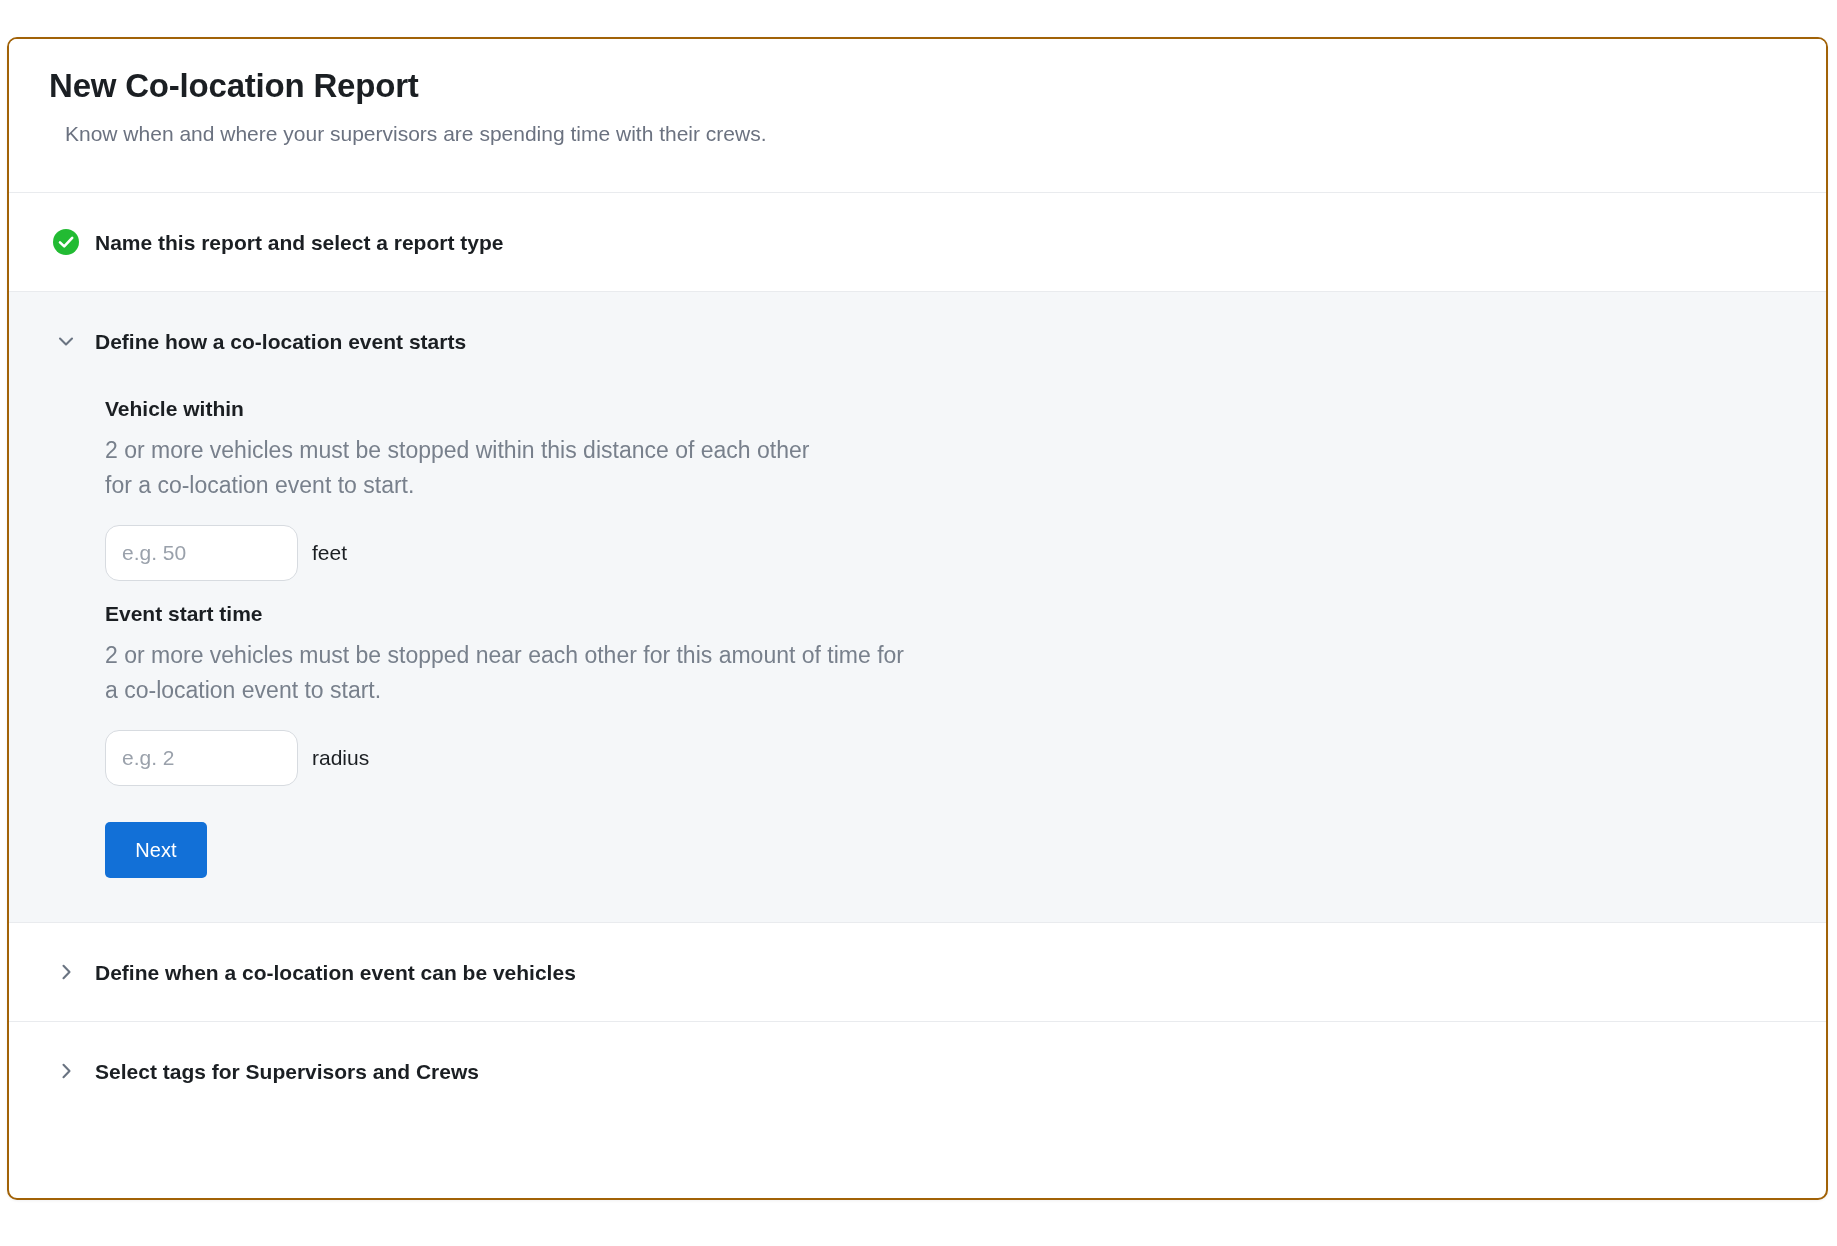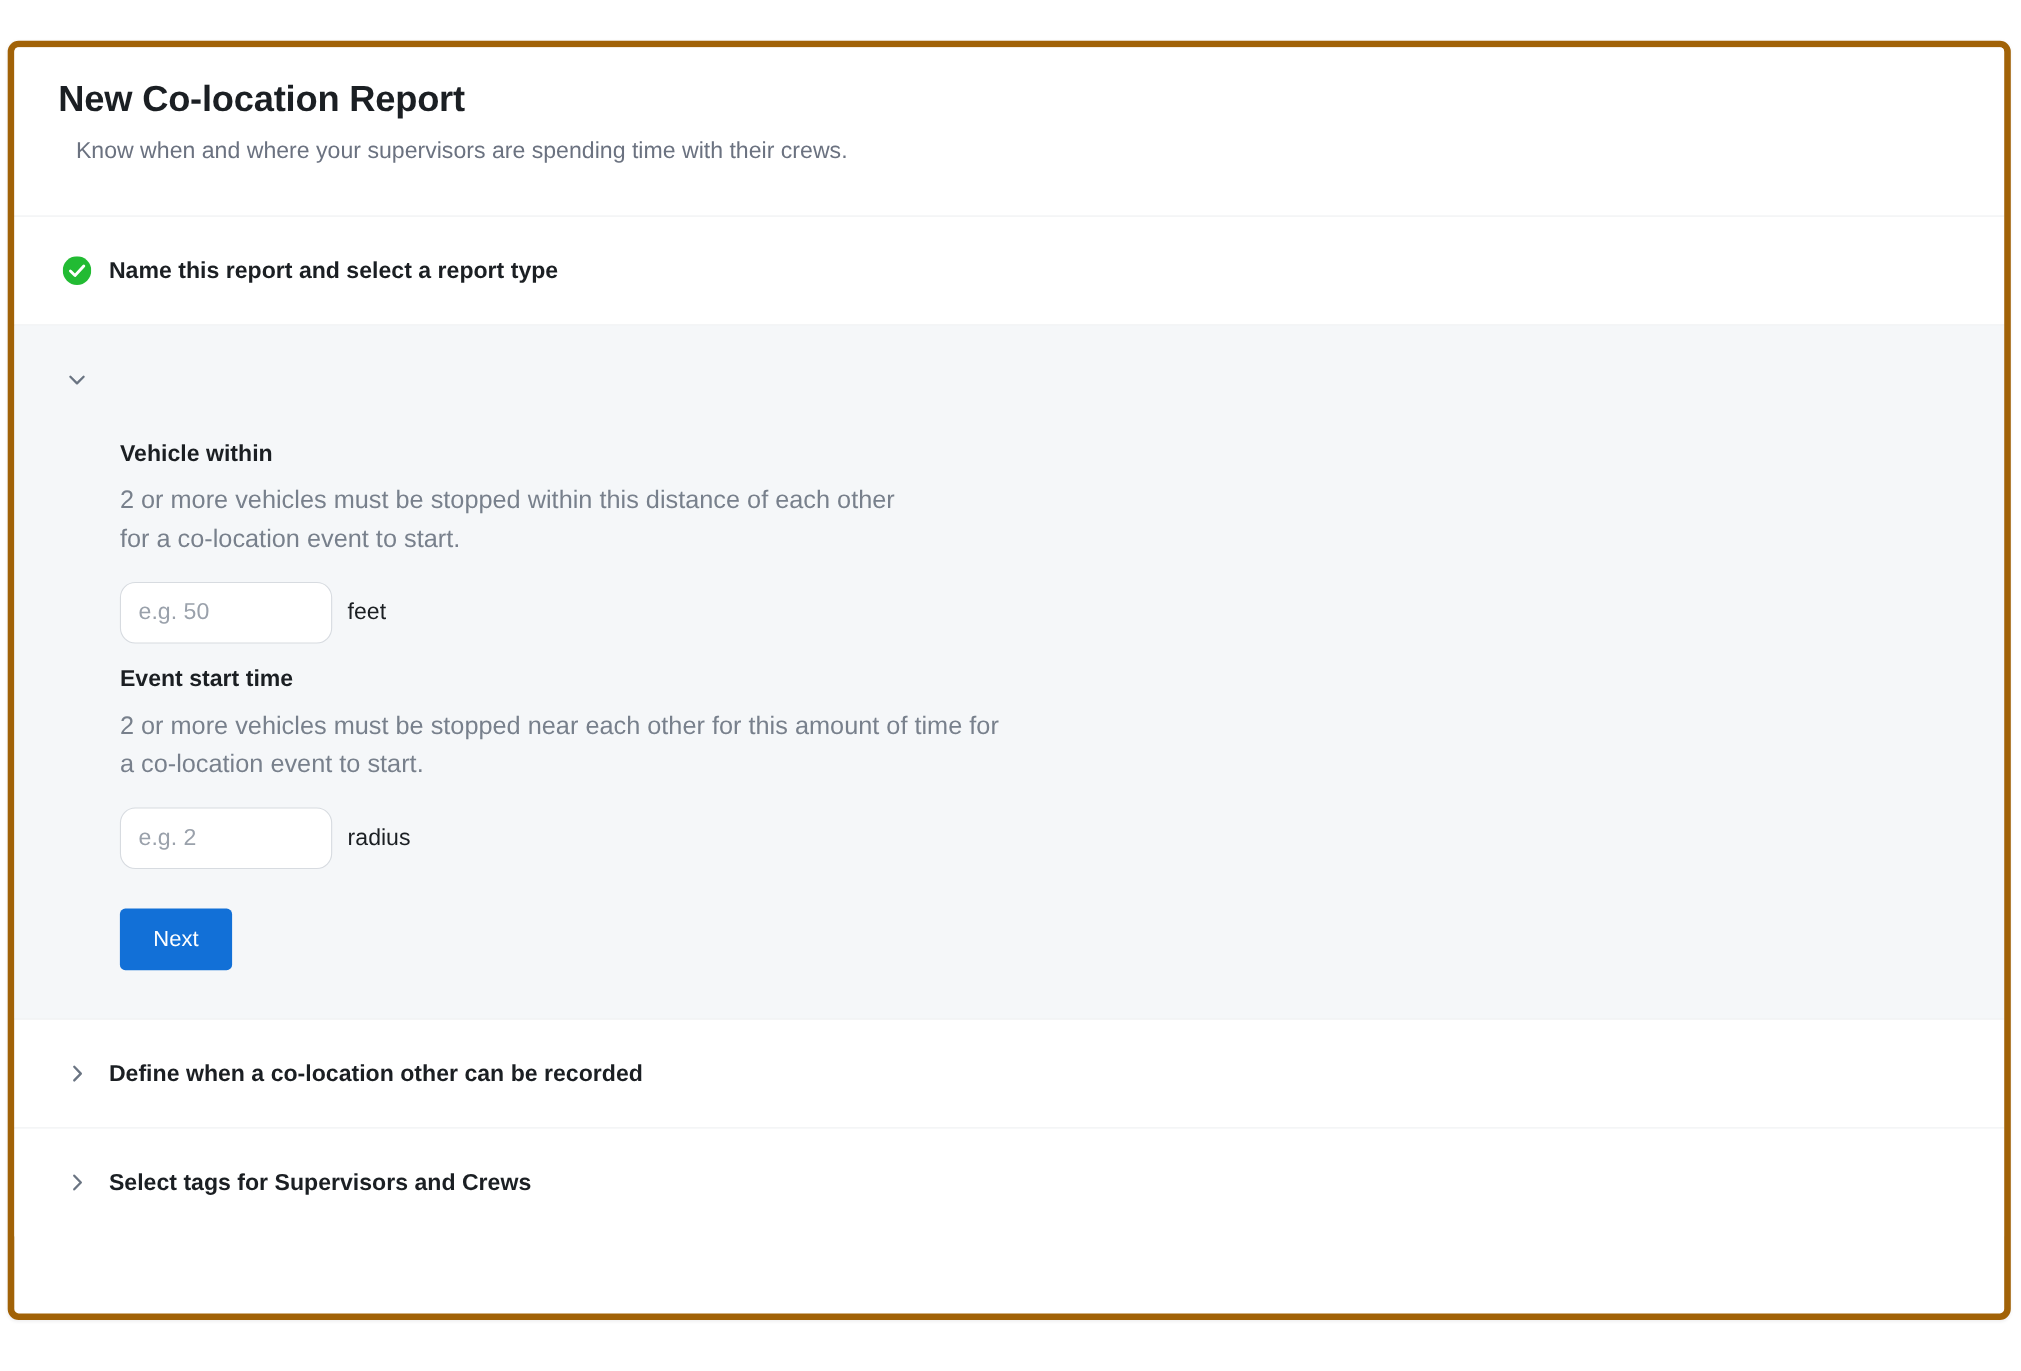--- a/index.html
+++ b/index.html
@@ -24,21 +24,21 @@
 
   
   .card {
     position: absolute;
     left: 7px;
     top: 37px;
     width: 1821px;
     height: 1163px;
     box-sizing: border-box;
     background: #ffffff;
-    border: 6px solid #a16207;
+    border: 2px solid #a16207;
     border-radius: 10px;
     box-shadow: 0 1px 3px rgba(16, 24, 40, 0.06);
     overflow: hidden;
   }
 
   
   .card-header {
     padding: 28px 40px 30px 40px;
     background: #ffffff;
   }
@@ -194,20 +194,21 @@
     </div>
     <div class="divider"></div>
 
     <div class="section expanded">
       <div class="section-header">
         <span class="icon-slot chevron">
           <svg width="22" height="22" viewBox="0 0 22 22" aria-hidden="true">
             <path d="M5 8.5 L11 14.5 L17 8.5" fill="none" stroke="#6a7482" stroke-width="2.1" stroke-linecap="round" stroke-linejoin="round"></path>
           </svg>
         </span>
+        <span class="section-title">Define how a co-location event starts</span>
       </div>
 
       <div class="section-body">
 
         <div class="field-group">
           <div class="field-label">Vehicle within</div>
           <div class="field-desc">
             <span>2 or more vehicles must be stopped within this distance of each other</span><br>
             <span>for a co-location event to start.</span>
           </div>
@@ -236,21 +237,21 @@
     </div>
     <div class="divider"></div>
 
     <div class="section">
       <div class="section-header">
         <span class="icon-slot chevron">
           <svg width="22" height="22" viewBox="0 0 22 22" aria-hidden="true">
             <path d="M8.5 4.8 L14.5 11 L8.5 17.2" fill="none" stroke="#6a7482" stroke-width="2.1" stroke-linecap="round" stroke-linejoin="round"></path>
           </svg>
         </span>
-        <span class="section-title">Define when a co-location other can be recorded</span>
+        <span class="section-title">Define when a co-location event can be vehicles</span>
       </div>
     </div>
     <div class="divider"></div>
 
     <div class="section">
       <div class="section-header">
         <span class="icon-slot chevron">
           <svg width="22" height="22" viewBox="0 0 22 22" aria-hidden="true">
             <path d="M8.5 4.8 L14.5 11 L8.5 17.2" fill="none" stroke="#6a7482" stroke-width="2.1" stroke-linecap="round" stroke-linejoin="round"></path>
           </svg>

